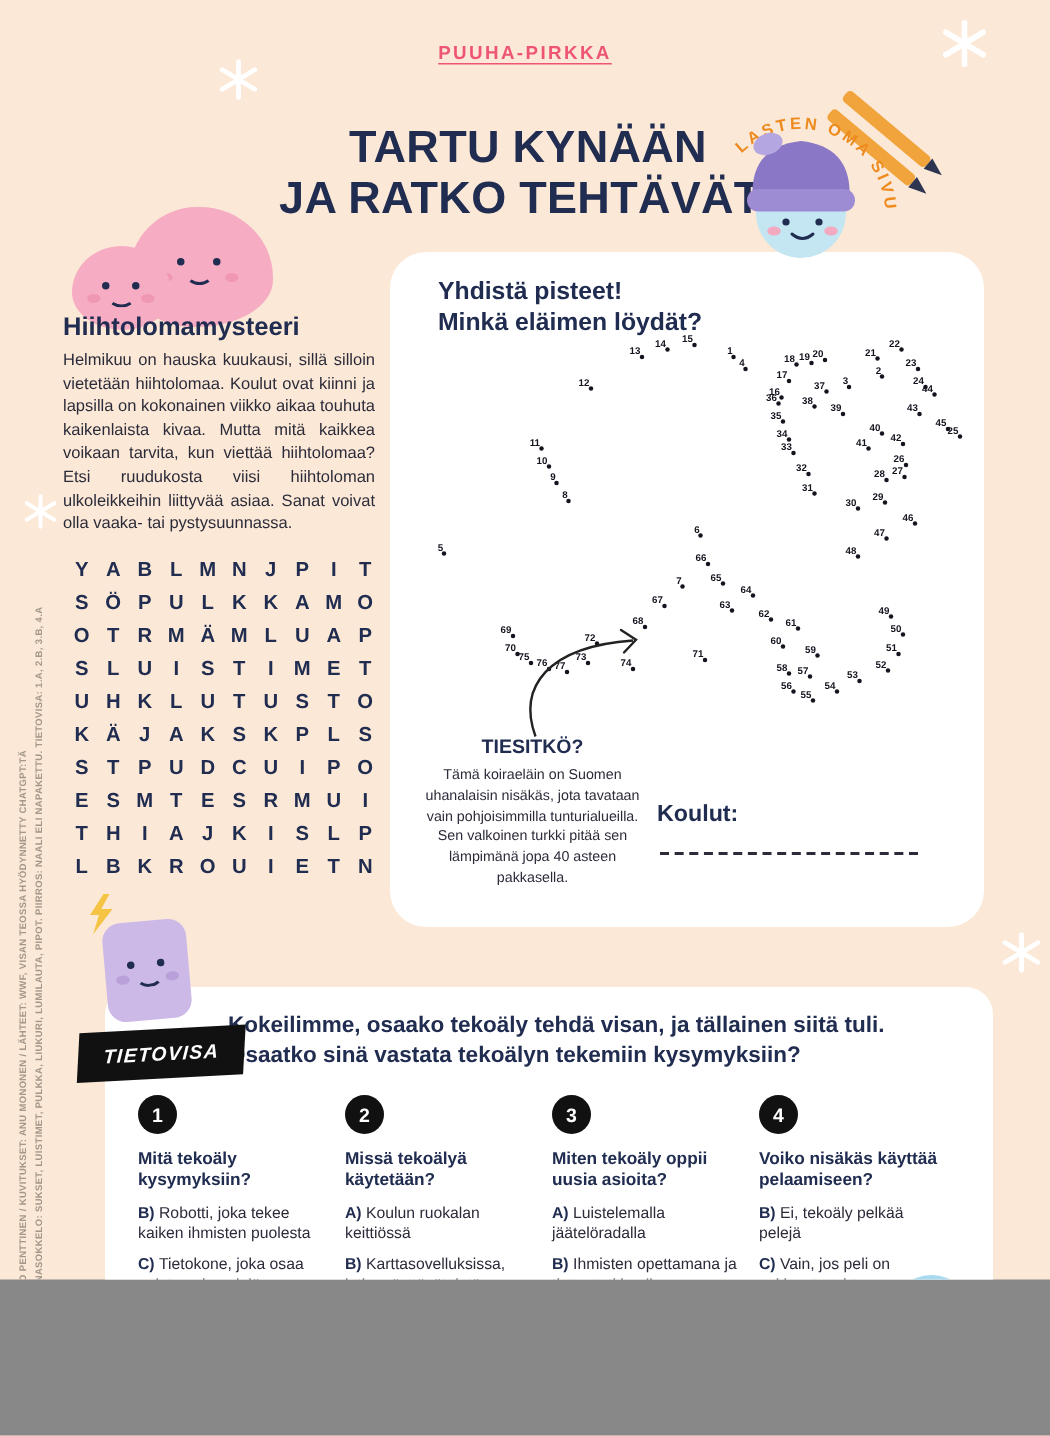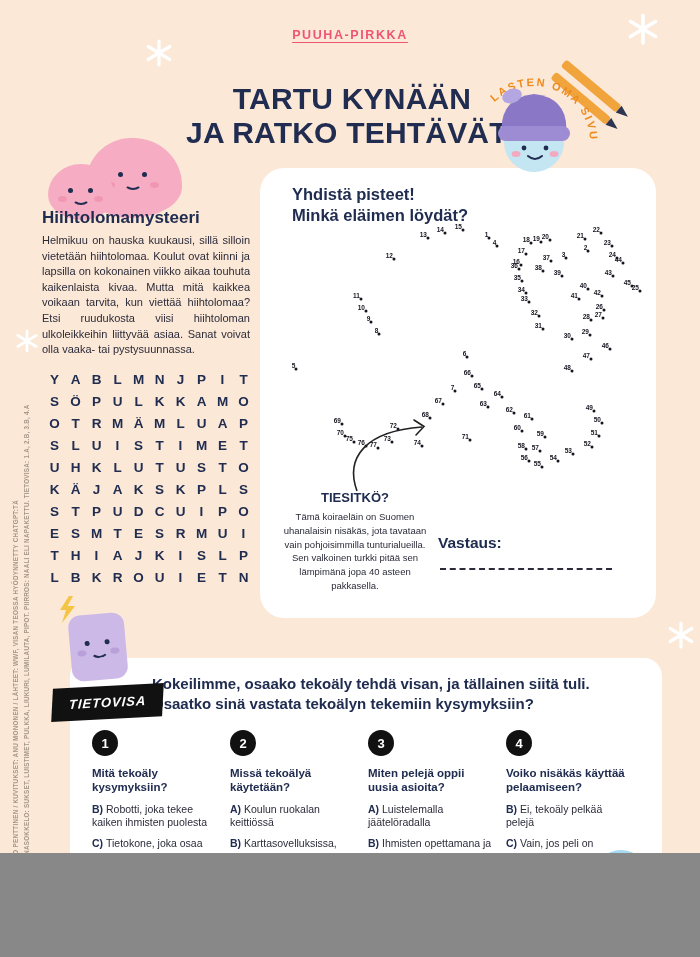--- a/index.html
+++ b/index.html
@@ -589,21 +589,21 @@
         </span>
       </div>
     <svg class="arrow-svg" width="100" height="85" viewBox="0 0 100 85">
       <path d="M 17 78 C 5 45 25 18 82 14" stroke="#222" stroke-width="1.6" fill="none"></path>
       <path d="M 74 7 L 84 13.5 L 76 22" stroke="#222" stroke-width="1.6" fill="none" stroke-linecap="round"></path>
     </svg>
     <div class="tiesitko">
       <div class="tiesitko-heading">TIESITKÖ?</div>
       <div class="tiesitko-body">Tämä koiraeläin on Suomen uhanalaisin nisäkäs, jota tavataan vain pohjoisimmilla tunturialueilla. Sen valkoinen turkki pitää sen lämpimänä jopa 40 asteen pakkasella.</div>
     </div>
-    <div class="answer-label">Vastaus:</div>
+    <div class="answer-label">Koulut:</div>
     <div class="answer-line"></div>
   </div>
 
   <span class="bolt">
     <svg width="18" height="28" viewBox="0 0 18 28">
         <polygon points="11,0 2,14 8,14 4,27 17,10 9.5,10 15,0" fill="#f6c445"></polygon>
       </svg>
   </span>
   <div class="robot">
     <span class="eye" style="left:15px;top:26px;"></span>
@@ -628,21 +628,21 @@
       </div>
       <div class="qcol">
         <div class="qnum">2</div>
         <div class="qtitle">Missä tekoälyä käytetään?</div>
         <div class="answer"><strong>A) </strong>Koulun ruokalan keittiössä</div>
         <div class="answer"><strong>B) </strong>Karttasovelluksissa, jotka näyttävät tietä</div>
         <div class="answer"><strong>C) </strong>Sateenkaaria tekemässä</div>
       </div>
       <div class="qcol">
         <div class="qnum">3</div>
-        <div class="qtitle">Miten pelejä oppii uusia asioita?</div>
+        <div class="qtitle">Miten tekoäly oppii uusia asioita?</div>
         <div class="answer"><strong>A) </strong>Luistelemalla jäätelöradalla</div>
         <div class="answer"><strong>B) </strong>Ihmisten opettamana ja tietoa tutkimalla</div>
       </div>
       <div class="qcol">
         <div class="qnum">4</div>
         <div class="qtitle">Voiko nisäkäs käyttää pelaamiseen?</div>
         <div class="answer"><strong>B) </strong>Ei, tekoäly pelkää pelejä</div>
         <div class="answer"><strong>C) </strong>Vain, jos peli on suklaasta tehty</div>
       </div>
     </div>

